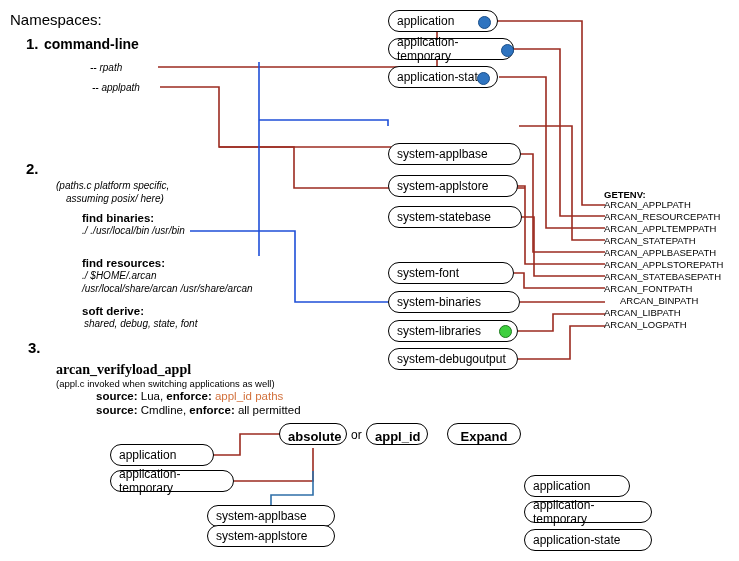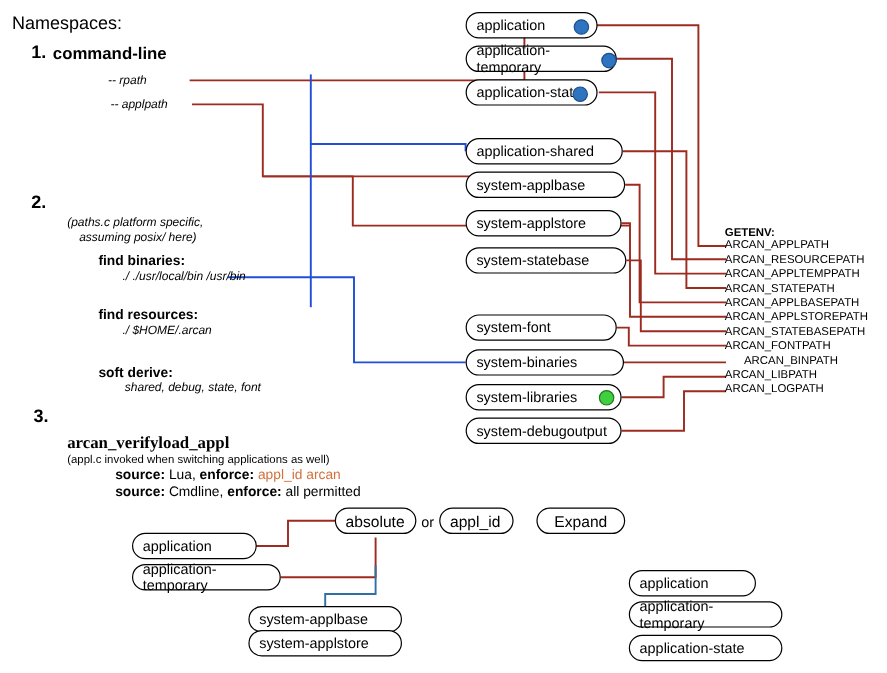--- a/index.html
+++ b/index.html
@@ -15,41 +15,41 @@
   svg.wires{position:absolute;left:0;top:0;width:739px;height:561px;pointer-events:none;}
 
   .t{position:absolute;white-space:nowrap;line-height:1.1;text-align:center;}
 
   .title{font-size:15px;}
   .num{font-weight:bold;font-size:15px;}
   .head{font-weight:bold;font-size:14px;}
   .sub{font-size:10px;font-style:italic;}
   .opt{font-size:10px;font-style:italic;}
   .shead{font-weight:bold;font-size:11.5px;}
-  .spath{font-size:10px;font-style:italic;margin-left:20px;}
+  .spath{font-size:10px;font-style:italic;}
   .small{font-size:9.5px;}
   .srcline{font-size:11.5px;}
   .srcline b{font-weight:bold;}
   .accent{color:#d2713c;}
   .getenv-h{font-weight:bold;font-size:9.5px;}
   .getenv-i{font-size:9.5px;}
 
   .node{
     position:absolute;
     border:1.4px solid #000;
     border-radius:11px;
     background:#fff;
     font-size:12px;
     display:flex;
     align-items:center;
     box-sizing:border-box;
     padding:0 8px;
     height:22px;
   }
-  .node.bold{font-weight:normal;font-size:13px;}
+  .node.bold{font-weight:bold;font-size:13px;align-items:flex-end;}
   .dot{
     position:absolute;
     width:11px;height:11px;border-radius:50%;
     border:1px solid #1a4f8a;
   }
   .dot.blue{background:#2f74c0;}
   .dot.green{background:#3fcf3f;border-color:#1d7a1d;}
   .orword{position:absolute;font-size:12px;}
 </style>
 </head>
@@ -116,33 +116,34 @@
 
   <div class="t num" style="left:26px;top:161px;">2.</div>
   <div class="t sub" style="left:56px;top:180px;">(paths.c platform specific,</div>
   <div class="t sub" style="left:66px;top:193px;">assuming posix/ here)</div>
 
   <div class="t shead" style="left:82px;top:212px;">find binaries:</div>
   <div class="t spath" style="left:82px;top:225px;">./ ./usr/local/bin /usr/bin</div>
 
   <div class="t shead" style="left:82px;top:257px;">find resources:</div>
   <div class="t spath" style="left:82px;top:270px;">./ $HOME/.arcan</div>
+  <div class="t spath" style="left:82px;top:283px;">/usr/local/share/arcan /usr/share/arcan</div>
 
   <div class="t shead" style="left:82px;top:305px;">soft derive:</div>
   <div class="t spath" style="left:84px;top:318px;">shared, debug, state, font</div>
 
   <div class="t num" style="left:28px;top:340px;">3.</div>
   <div class="t head" style="left:56px;top:362px;font-family:Liberation Serif, serif;">arcan_verifyload_appl</div>
   <div class="t small" style="left:56px;top:379px;">(appl.c invoked when switching applications as well)</div>
 
   <div class="t srcline" style="left:96px;top:390px;">
     <b>source:</b>
     <span>Lua,</span>
     <b>enforce:</b>
-    <span class="accent">appl_id arcan</span>
+    <span class="accent">appl_id paths</span>
   </div>
   <div class="t srcline" style="left:96px;top:404px;">
     <b>source:</b>
     <span>Cmdline,</span>
     <b>enforce:</b>
     <span>all permitted</span>
   </div>
 
   <div class="node" style="left:388px;top:10px;width:110px;">
     <span>application</span>
@@ -152,23 +153,20 @@
   <div class="node" style="left:388px;top:38px;width:126px;">
     <span>application-temporary</span>
   </div>
   <div class="dot blue" style="left:501px;top:44px;"></div>
 
   <div class="node" style="left:388px;top:66px;width:110px;">
     <span>application-state</span>
   </div>
   <div class="dot blue" style="left:477px;top:72px;"></div>
 
-  <div class="node" style="left:388px;top:115px;width:131px;">
-    <span>application-shared</span>
-  </div>
 
   <div class="node" style="left:388px;top:143px;width:133px;">
     <span>system-applbase</span>
   </div>
 
   <div class="node" style="left:388px;top:175px;width:130px;">
     <span>system-applstore</span>
   </div>
 
   <div class="node" style="left:388px;top:206px;width:134px;">

